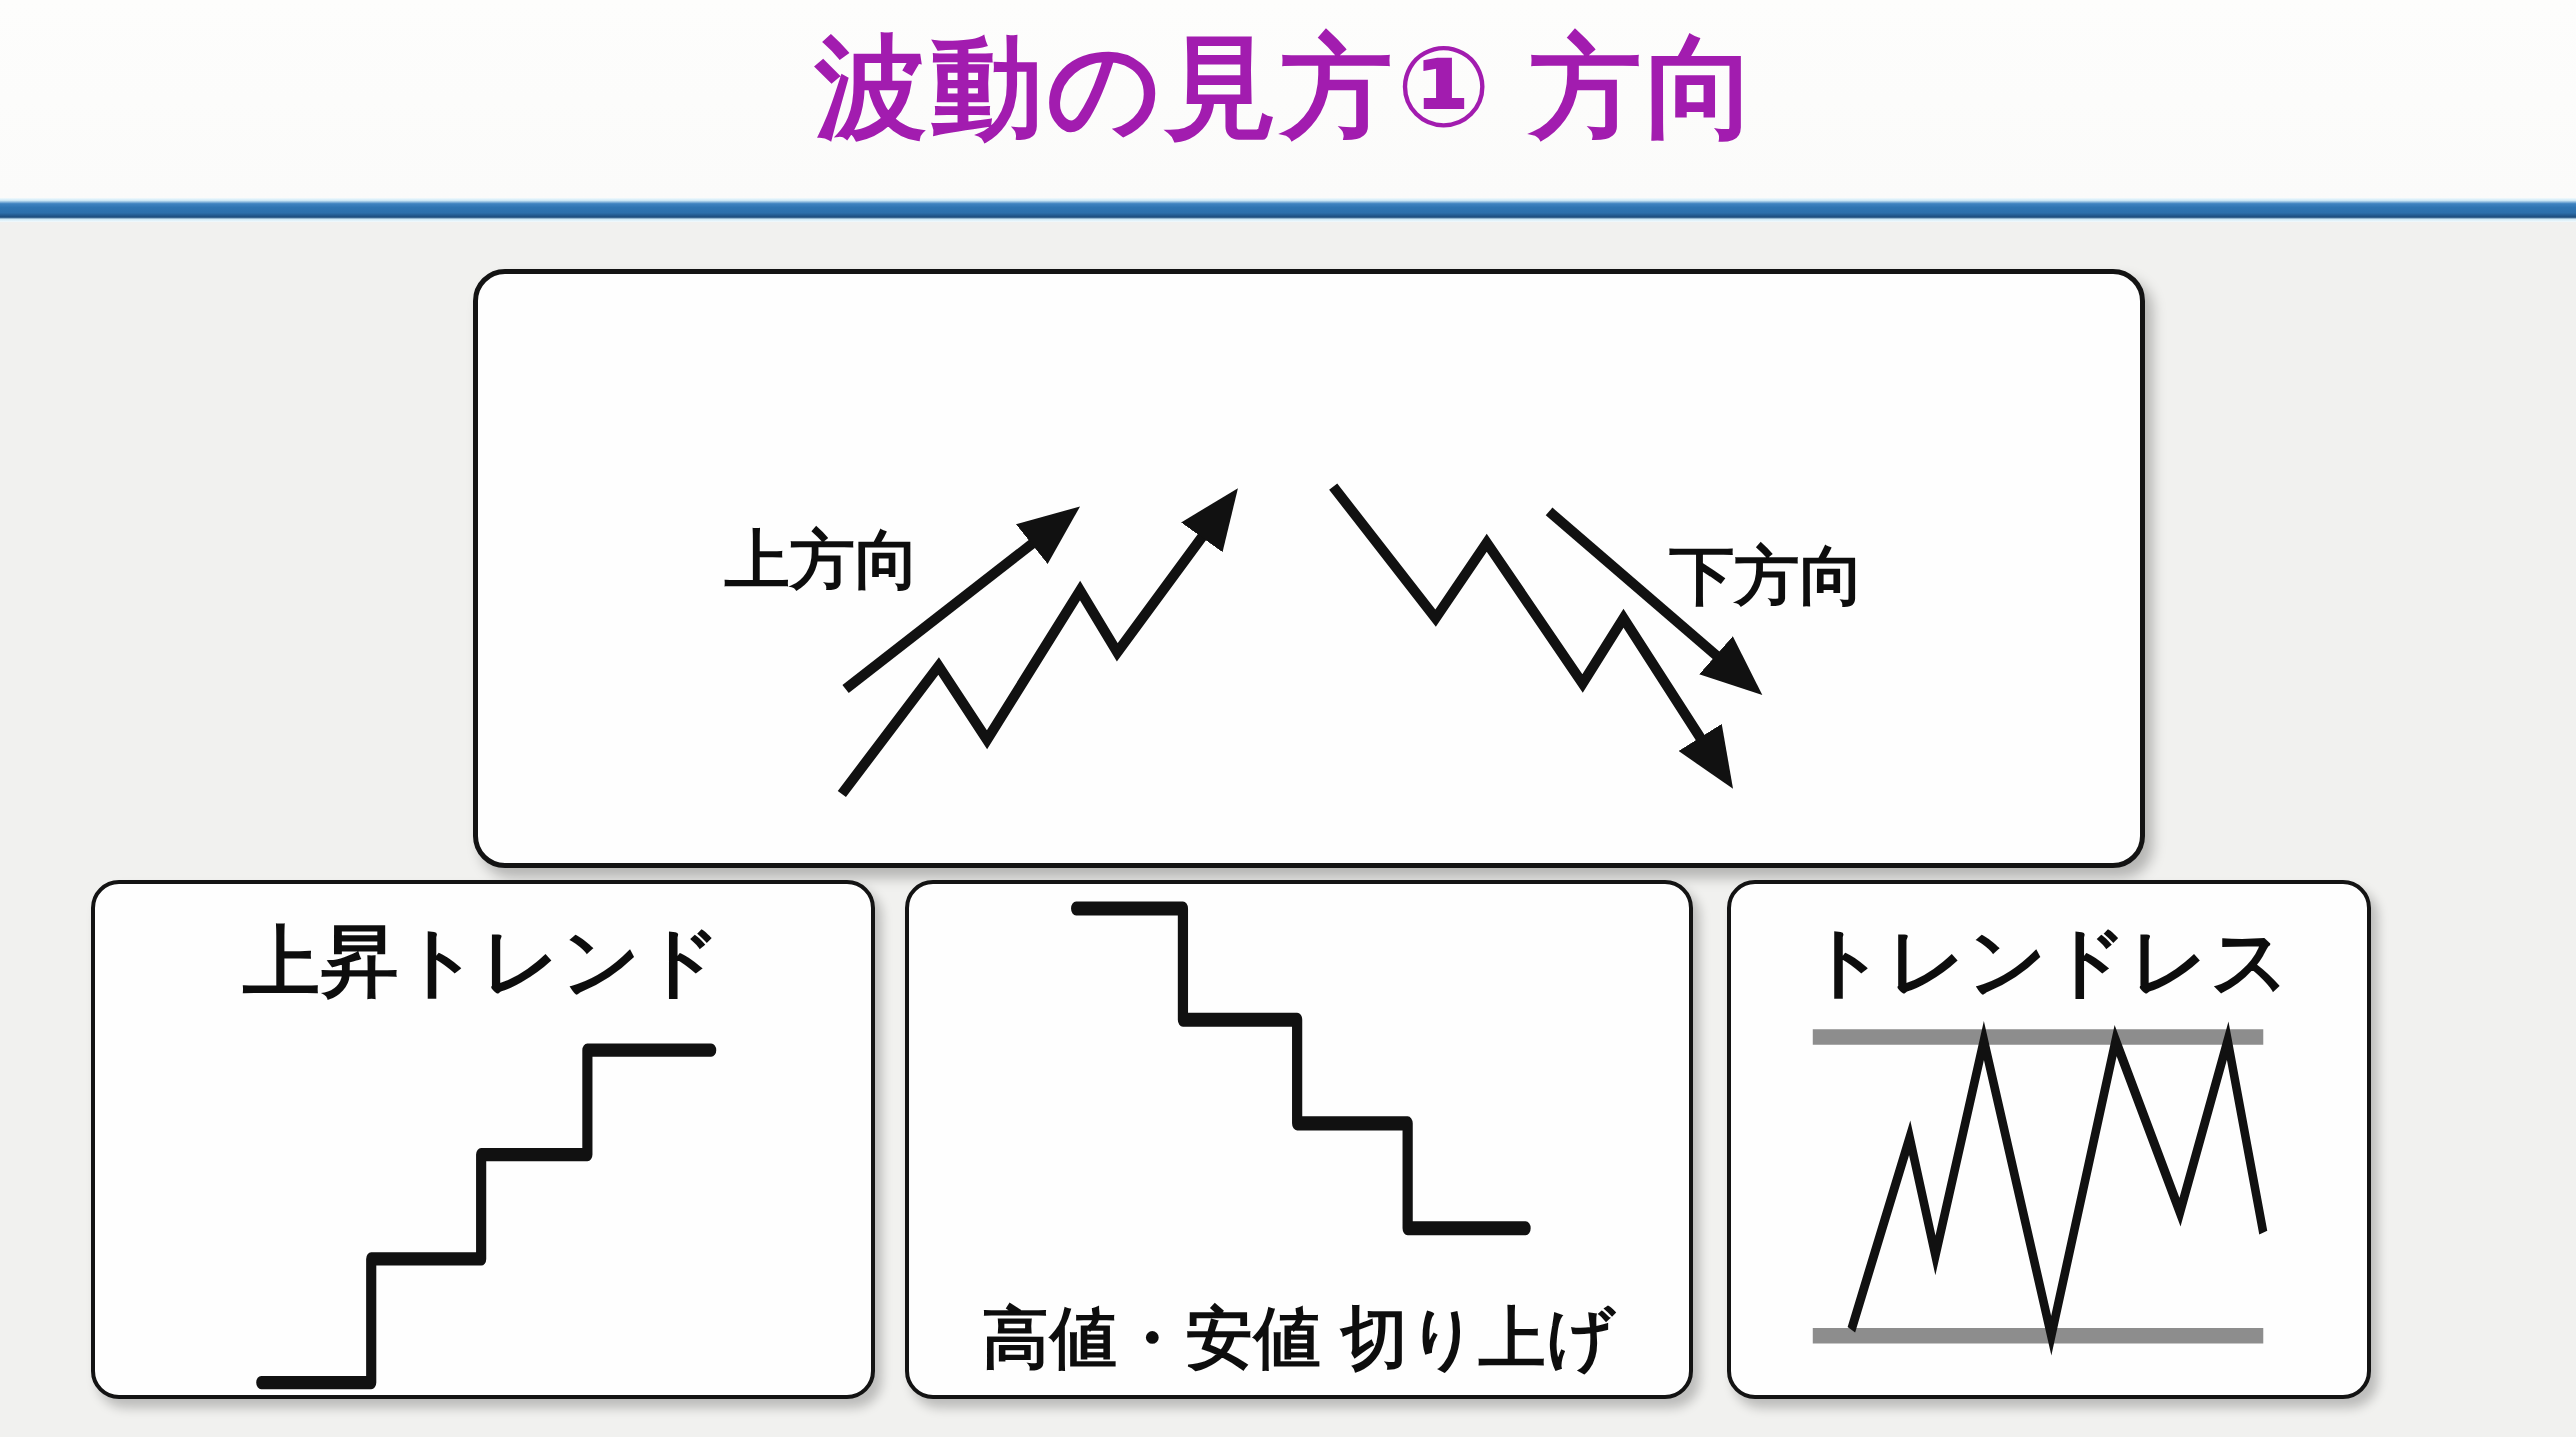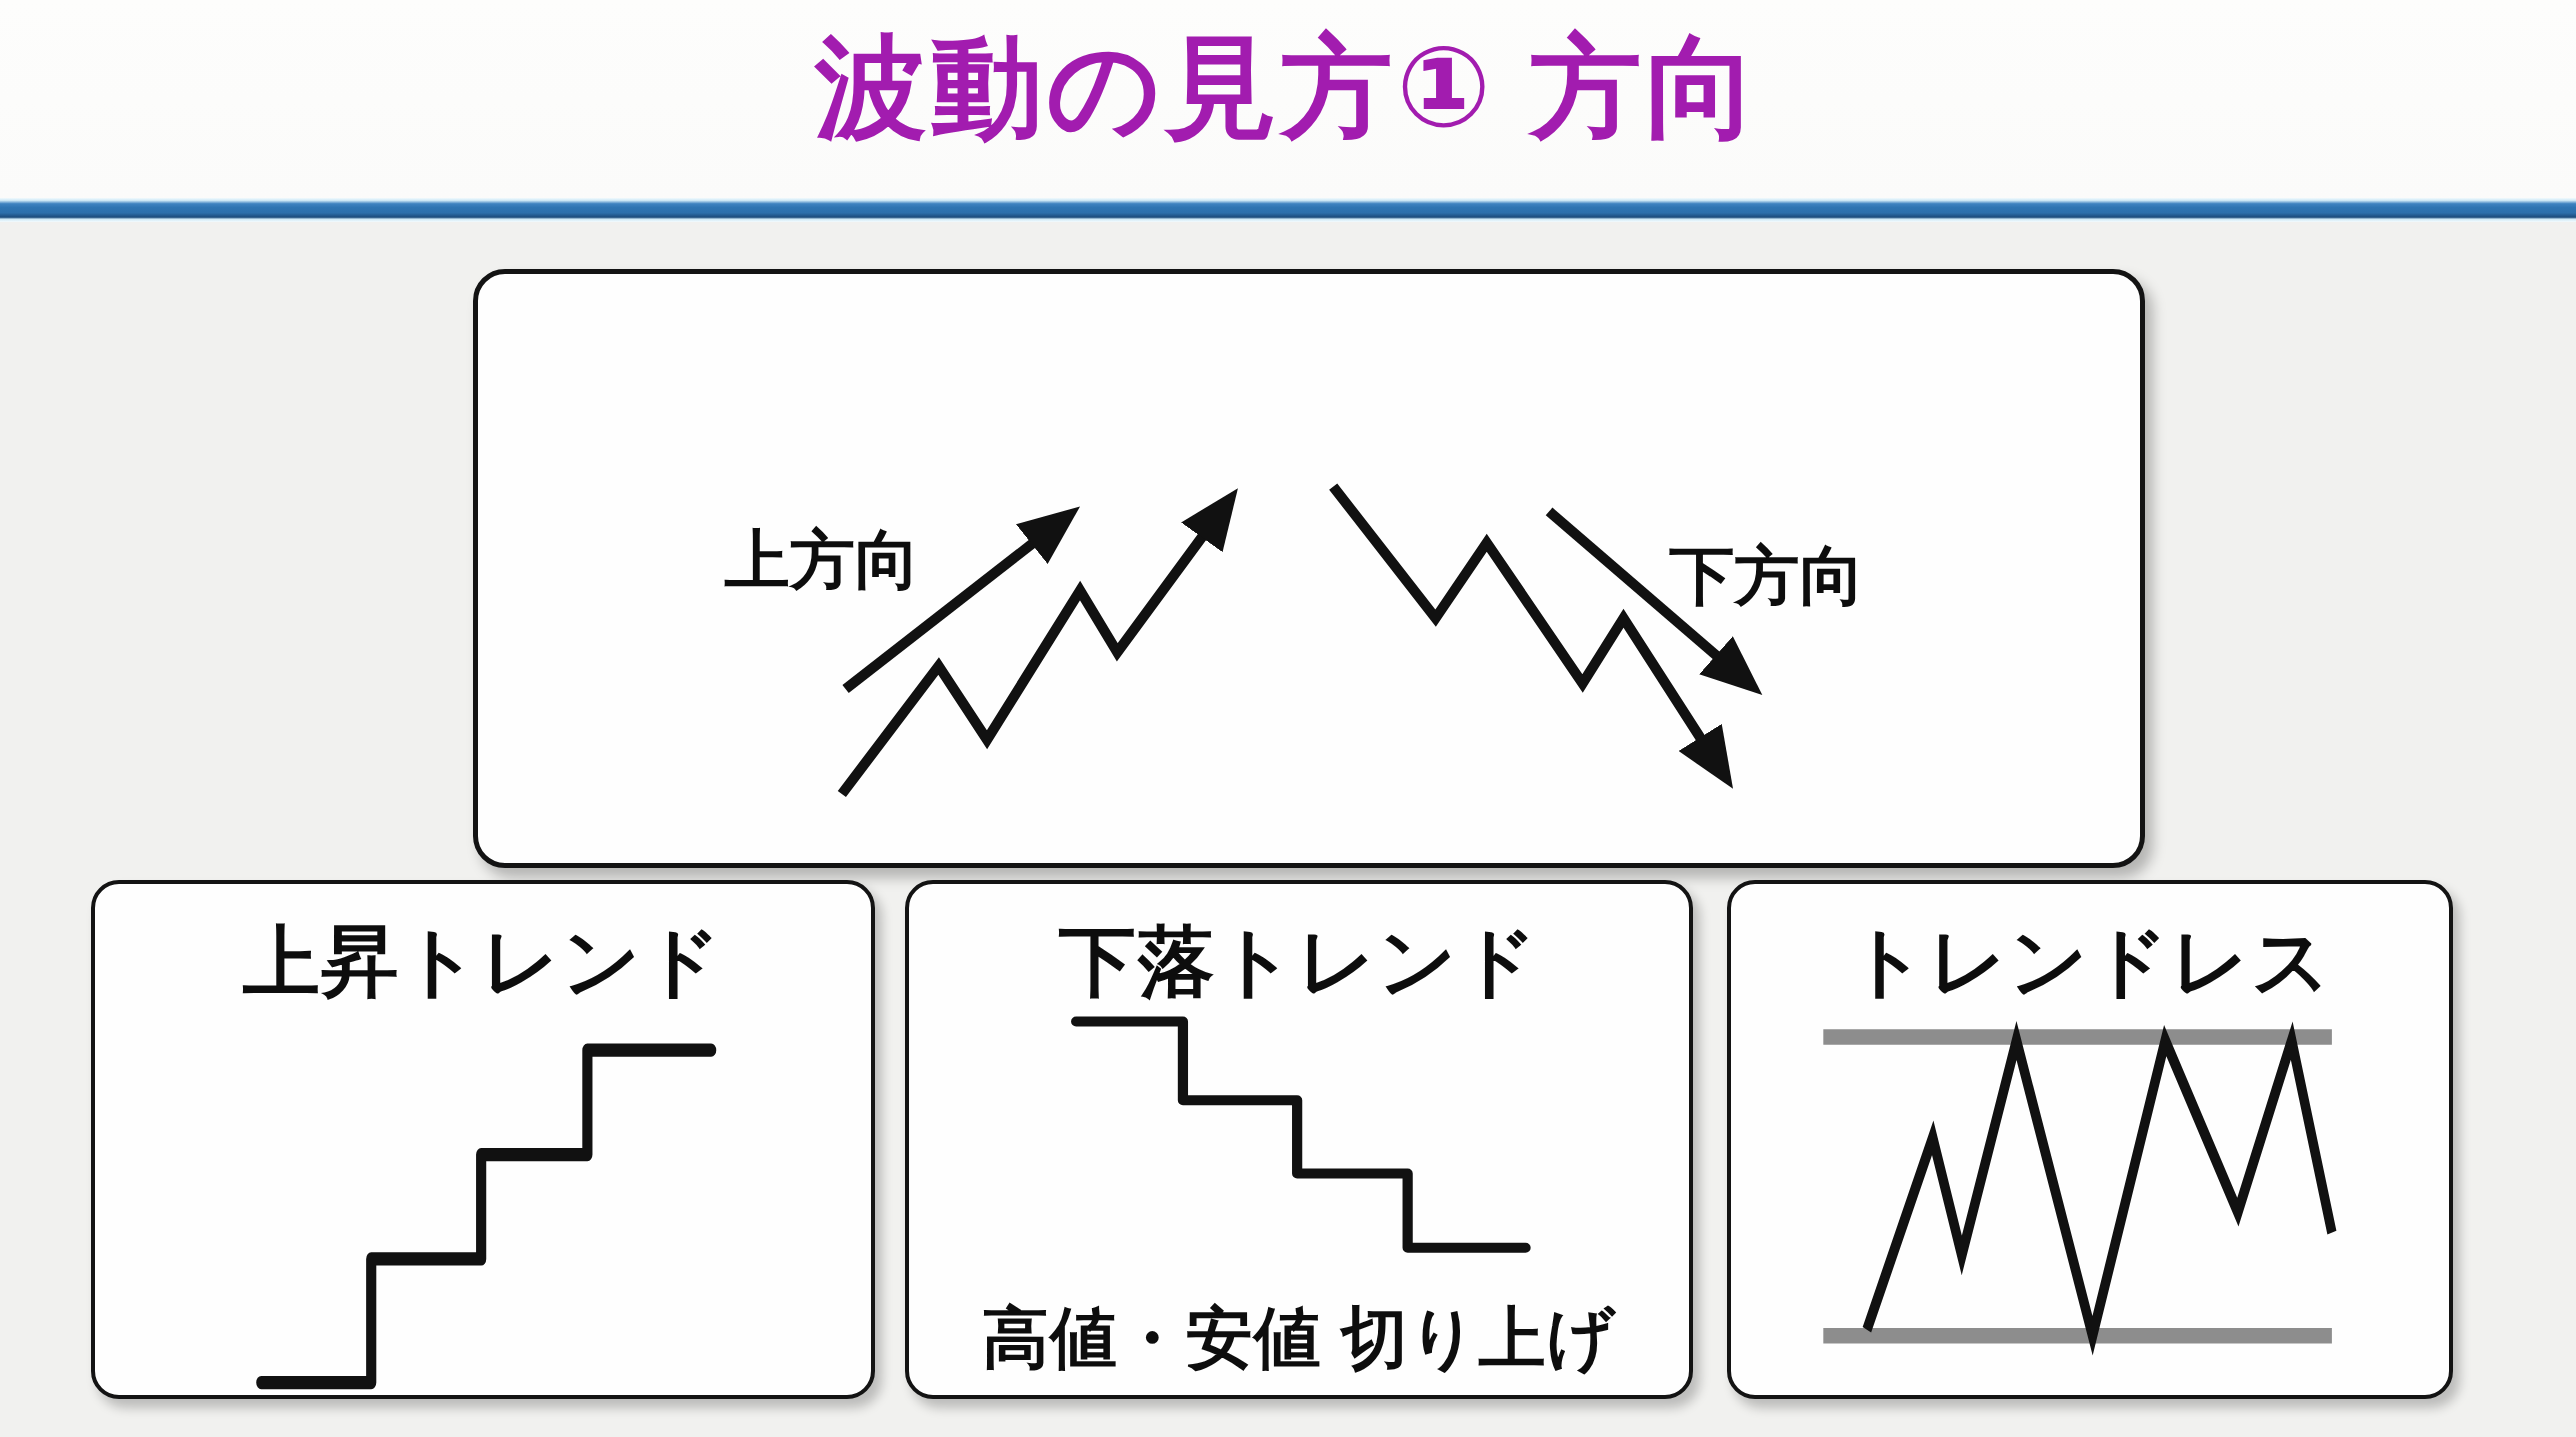--- a/index.html
+++ b/index.html
@@ -38,21 +38,21 @@
   }
   .arrows-svg{position:absolute;left:0;top:0;width:100%;height:100%;z-index:1;}
   .arrows-svg text{
     font-family:"Liberation Sans","DejaVu Sans",sans-serif;
     font-weight:900;font-size:70px;fill:#0d0d0d;
   }
   .trend-panel{top:880px;height:519px;display:flex;flex-direction:column;
     border-width:4.7px;border-radius:28px;box-shadow:6.6px 8.4px 10.3px rgba(0,0,0,0.22);}
   .trend-panel-1{left:91px;width:784px;}
   .trend-panel-2{left:905px;width:788px;}
-  .trend-panel-3{left:1727px;width:726px;}
+  .trend-panel-3{left:1727px;width:644px;}
   .trend-title{
     margin:0;padding-top:35px;text-align:center;
     font-size:77px;font-weight:900;letter-spacing:1.9px;line-height:1.1;
   }
   .trend-chart{flex:1 1 auto;min-height:0;padding:3.7px 0;}
   .trend-chart svg{width:100%;height:100%;display:block;}
   .trend-caption{
     margin:0;padding-bottom:20.6px;text-align:center;
     font-size:67px;font-weight:900;letter-spacing:0.9px;line-height:1.1;
     white-space:nowrap;
@@ -84,21 +84,20 @@
 <section class="panel trend-panel trend-panel-1">
   <h3 class="trend-title">上昇トレンド</h3>
   <div class="trend-chart">
     <svg viewBox="0 0 840 320" preserveAspectRatio="none">
       <path d="M180,313 H299 V210 H418 V123 H533 V36 H667" fill="none" stroke="#111" stroke-width="11" stroke-linejoin="round" stroke-linecap="round"></path>
     </svg>
   </div>
 </section>
 
 <section class="panel trend-panel trend-panel-2">
-  <h3 class="trend-title">下落トレンド</h3>
   <div class="trend-chart">
     <svg viewBox="0 0 840 320" preserveAspectRatio="none">
       <path d="M180,16 H295 V103 H418 V184 H537 V266 H664" fill="none" stroke="#111" stroke-width="11" stroke-linejoin="round" stroke-linecap="round"></path>
     </svg>
   </div>
   <p class="trend-caption">高値・安値 切り上げ</p>
 </section>
 
 <section class="panel trend-panel trend-panel-3">
   <h3 class="trend-title">トレンドレス</h3>

